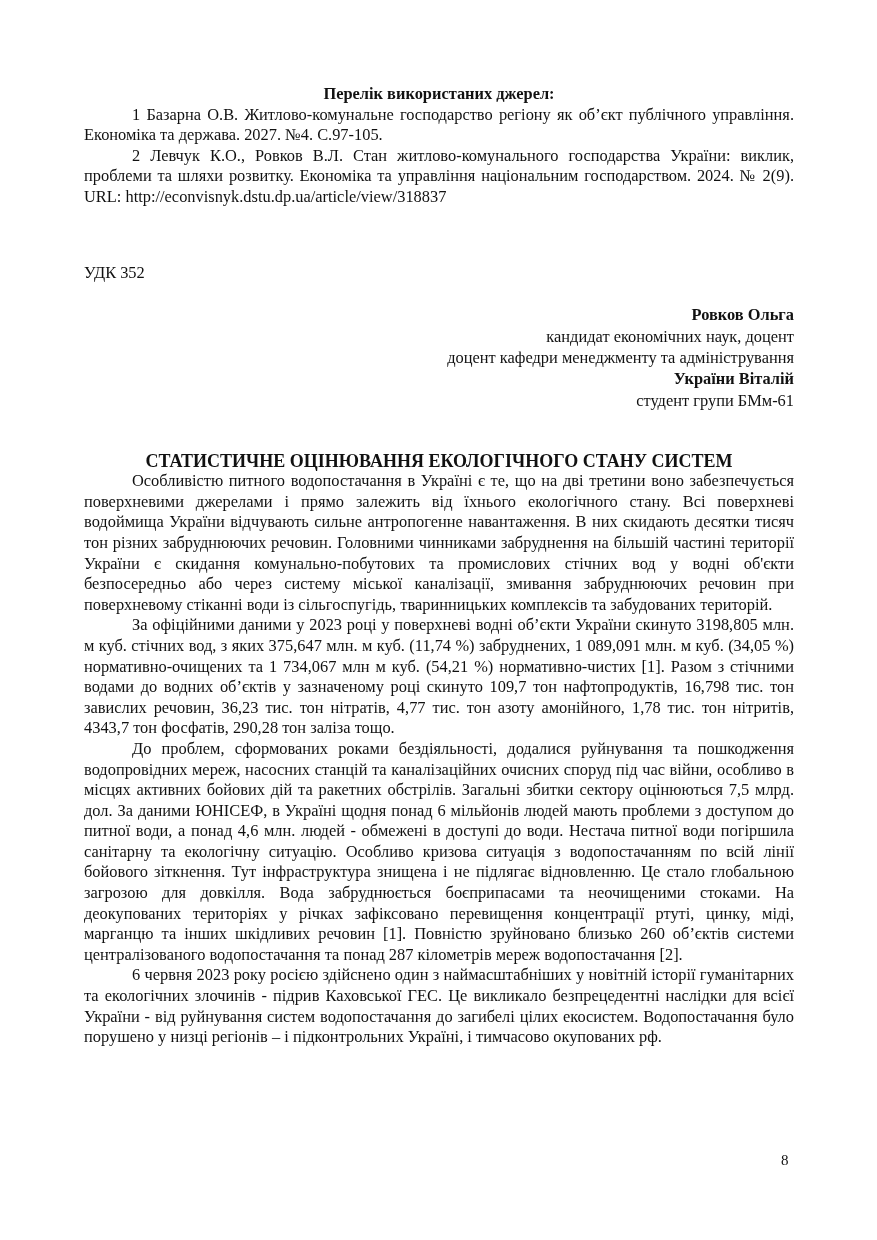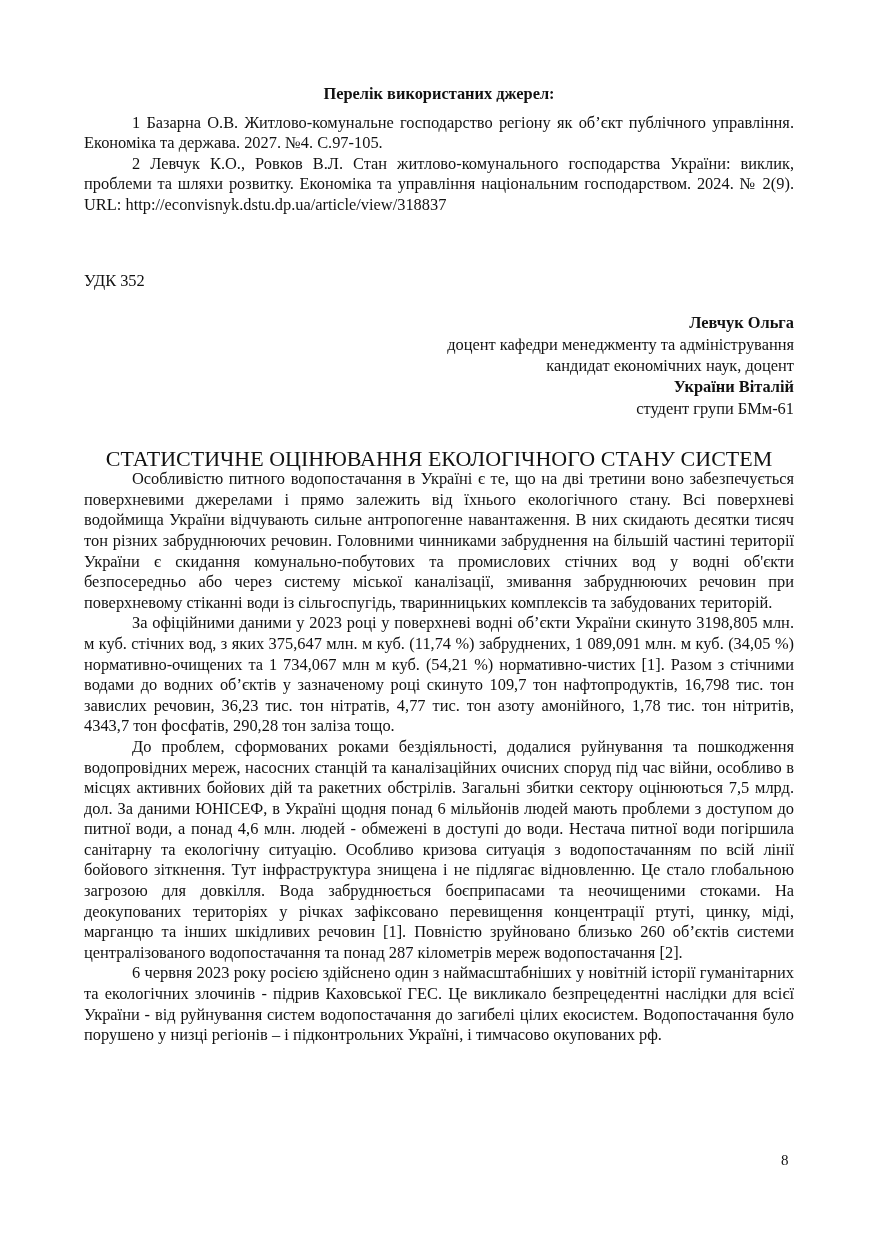--- a/index.html
+++ b/index.html
@@ -6,42 +6,42 @@
     body { width: 877px; height: 1240px; position: relative; overflow: hidden; }
     .page {
       position: absolute; left: 84px; top: 84px; width: 710px;
       font-family: "Liberation Serif", serif; font-size: 16.4px; line-height: 20.6px; color: #111;
     }
     .center { text-align: center; }
     .right { text-align: right; }
     .bold { font-weight: bold; }
     .just { text-align: justify; text-align-last: left; }
     .indent { text-indent: 48px; }
-    .refs-title { margin-bottom: 8px; }
+    .refs-title { margin-bottom: 0; }
     .gap-udk { height: 55px; }
     .udk { margin-bottom: 21px; }
     .author-block { line-height: 21.4px; }
-    .title-block { margin-top: 30px; font-weight: normal; font-size: 22px; line-height: 20px; }
+    .title-block { margin-top: 40px; font-weight: bold; font-size: 18px; line-height: 20px; }
     .page-number { position: absolute; left: 781px; top: 1152px; font-family: "Liberation Serif", serif; font-size: 15px; color: #111; }
   </style>
 </head>
 <body>
 
 <div class="page">
   <div class="center bold refs-title">Перелік використаних джерел:</div>
   <div class="just indent">1 Базарна О.В. Житлово-комунальне господарство регіону як об’єкт публічного управління. Економіка та держава. 2027. №4. С.97-105.</div>
   <div class="just indent">2 Левчук К.О., Ровков В.Л. Стан житлово-комунального господарства України: виклик, проблеми та шляхи розвитку. Економіка та управління національним господарством. 2024. № 2(9). URL: http://econvisnyk.dstu.dp.ua/article/view/318837</div>
 
   <div class="gap-udk"></div>
   <div class="udk">УДК 352</div>
 
   <div class="author-block right">
-    <div class="bold">Левчук Ольга</div>
+    <div class="bold">Ровков Ольга</div>
+    <div>кандидат економічних наук, доцент</div>
     <div>доцент кафедри менеджменту та адміністрування</div>
-    <div>кандидат економічних наук, доцент</div>
     <div class="bold">України Віталій</div>
     <div>студент групи  БМм-61</div>
   </div>
 
   <div class="title-block center">
     <div>СТАТИСТИЧНЕ ОЦІНЮВАННЯ ЕКОЛОГІЧНОГО СТАНУ СИСТЕМ</div>
   </div>
 
   <div class="just indent">Особливістю питного водопостачання в Україні є те, що на дві третини воно забезпечується поверхневими джерелами і прямо залежить від їхнього екологічного стану. Всі поверхневі водоймища України відчувають сильне антропогенне навантаження. В них скидають десятки тисяч тон різних забруднюючих речовин. Головними чинниками забруднення на більшій частині території України є скидання комунально-побутових та промислових стічних вод у водні об'єкти безпосередньо або через систему міської каналізації, змивання забруднюючих речовин при поверхневому стіканні води із сільгоспугідь, тваринницьких комплексів та забудованих територій.</div>
   <div class="just indent">За офіційними даними у 2023 році у поверхневі водні об’єкти України скинуто 3198,805 млн. м куб. стічних вод, з яких 375,647 млн. м куб. (11,74 %) забруднених, 1 089,091 млн. м куб. (34,05 %) нормативно-очищених та 1 734,067 млн м куб. (54,21 %) нормативно-чистих [1]. Разом з стічними водами до водних об’єктів у зазначеному році скинуто 109,7 тон нафтопродуктів, 16,798 тис. тон завислих речовин, 36,23 тис. тон нітратів, 4,77 тис. тон азоту амонійного, 1,78 тис. тон нітритів, 4343,7 тон фосфатів, 290,28 тон заліза тощо.</div>

